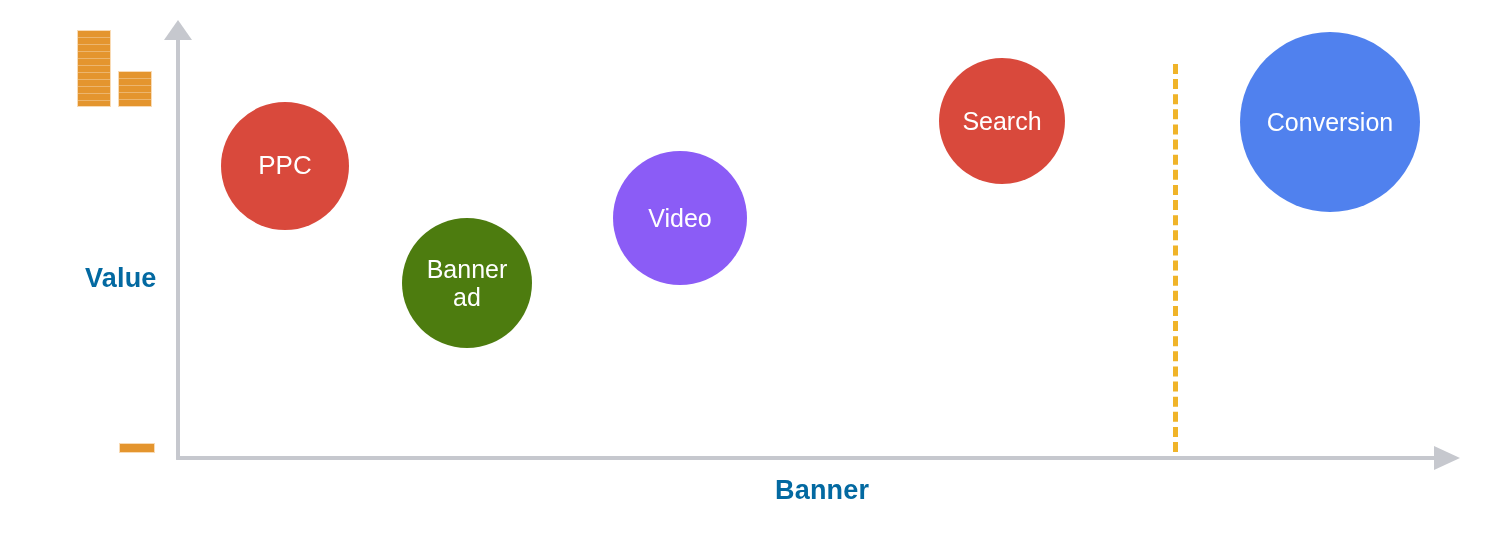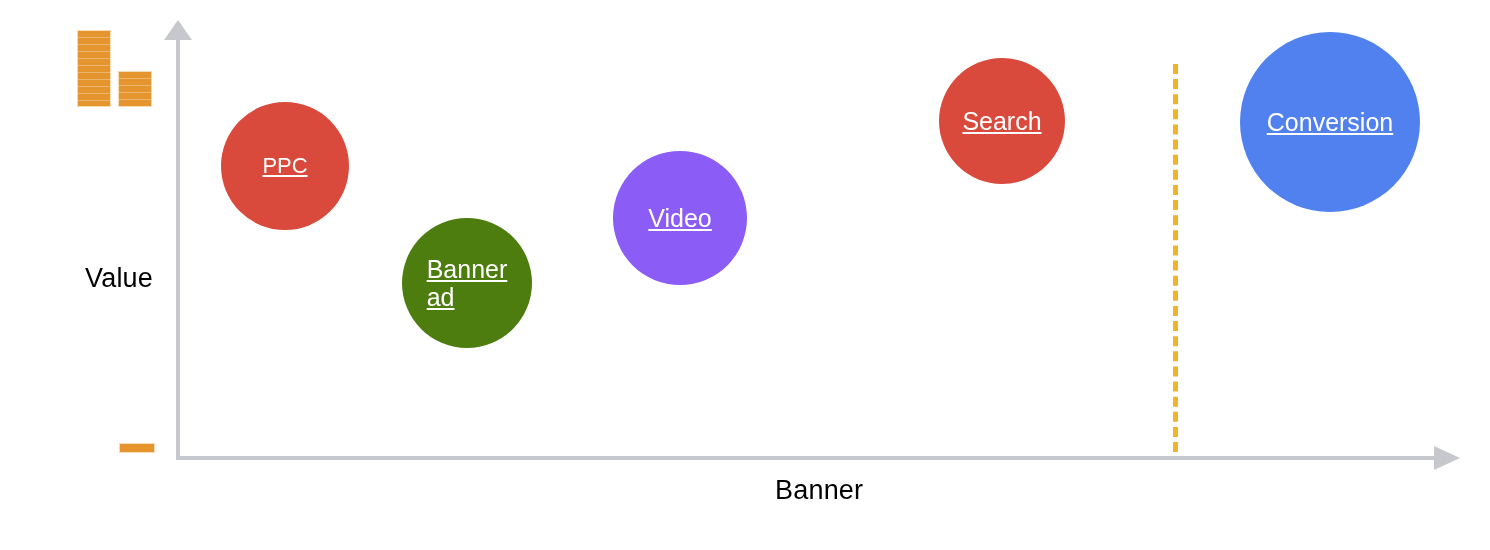--- a/index.html
+++ b/index.html
@@ -80,24 +80,25 @@
     top: 446px;
     width: 0; height: 0;
     border-top: 12px solid transparent;
     border-bottom: 12px solid transparent;
     border-left: 26px solid #c6c8ce;
   }
 
   
   .axis-title {
     position: absolute;
-    color: #000000;
+    color: #0369a1;
     font-size: 27px;
     letter-spacing: 0.2px;
     white-space: nowrap;
+    font-weight: bold;
   }
   #axis-title-y { left: 85px;  top: 263px; }
   #axis-title-x { left: 775px; top: 475px; }
 
   
   #divider-dashed {
     position: absolute;
     left: 1173px;
     top: 64px;
     width: 0px;
@@ -105,25 +106,25 @@
     border-left: 5px dashed #f0b429;
   }
 
   
   .bubble {
     position: absolute;
     border-radius: 50%;
     display: flex;
     align-items: center;
     justify-content: center;
+    text-align: center;
     color: #ffffff;
     line-height: 1.12;
     box-sizing: border-box;
     user-select: none;
-    text-decoration: underline;
   }
   .bubble-label { pointer-events: none; white-space: pre-line; }
 </style>
 </head>
 <body>
 
 <div id="canvas">
 
   <div>
     <div id="bar-tall" class="bar-icon-bar"></div>
@@ -136,21 +137,21 @@
   <div id="axis-y-arrow"></div>
   <div id="axis-x-line"></div>
   <div id="axis-x-arrow"></div>
 
   <div id="axis-title-y" class="axis-title">Value</div>
   <div id="axis-title-x" class="axis-title">Banner</div>
 
   <div id="divider-dashed"></div>
 
   <div id="bubble-layer">
-      <div class="bubble" style="left: 221px; top: 102px; width: 128px; height: 128px; background: rgb(217, 73, 60); font-size: 22px;">
+      <div class="bubble" style="left: 221px; top: 102px; width: 128px; height: 128px; background: rgb(217, 73, 60); font-size: 26px;">
         <span class="bubble-label">PPC</span>
       </div>
       <div class="bubble" style="left: 402px; top: 218px; width: 130px; height: 130px; background: #4d7c0f; font-size: 25px;">
         <span class="bubble-label">Banner
 ad</span>
       </div>
       <div class="bubble" style="left: 613px; top: 151px; width: 134px; height: 134px; background: #8b5cf6; font-size: 25px;">
         <span class="bubble-label">Video</span>
       </div>
       <div class="bubble" style="left: 939px; top: 58px; width: 126px; height: 126px; background: rgb(217, 73, 60); font-size: 25px;">

